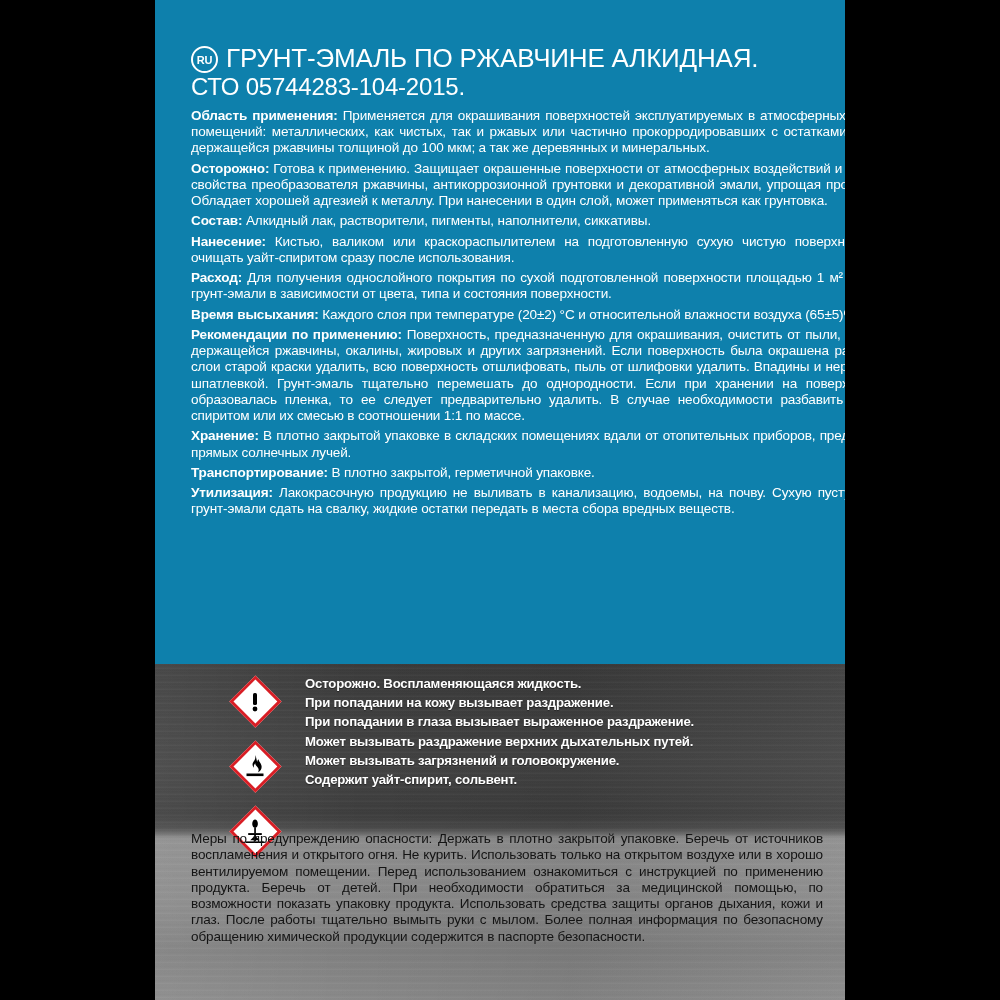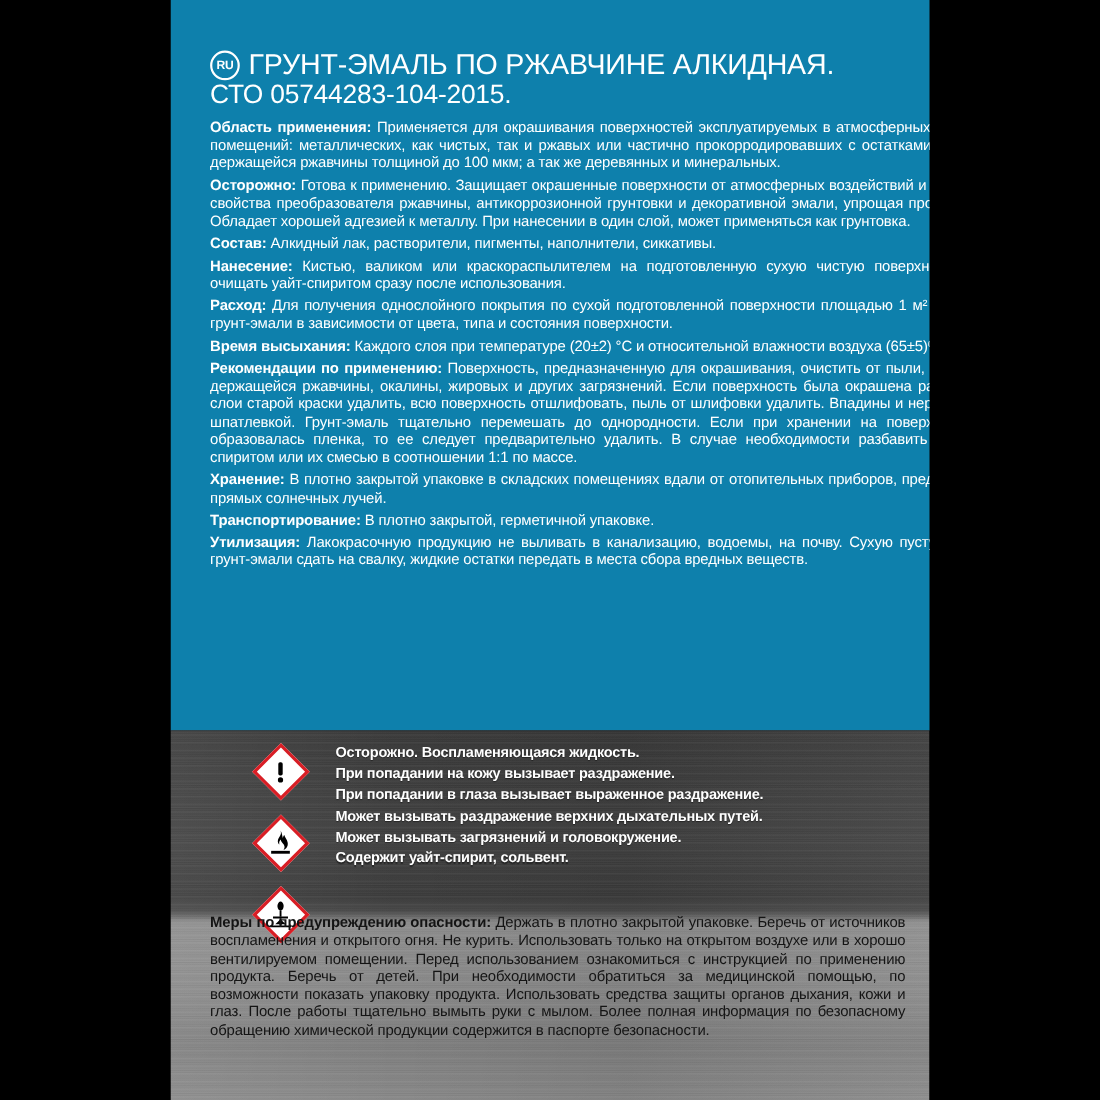--- a/index.html
+++ b/index.html
@@ -172,21 +172,21 @@
     padding: 0 22px 0 36px;
   }
   .precaution p {
     margin: 0;
     font-size: 13.55px;
     line-height: 1.2;
     color: #141414;
     text-align: justify;
     letter-spacing: -0.15px;
   }
-  .precaution p b { font-weight: bold; }
+  .precaution p b { font-weight: normal; }
 </style>
 </head>
 <body>
 
 <div id="label">
 
   <div class="blue-panel">
 
     <div class="title-row">
       <div class="ru-badge">RU</div>

